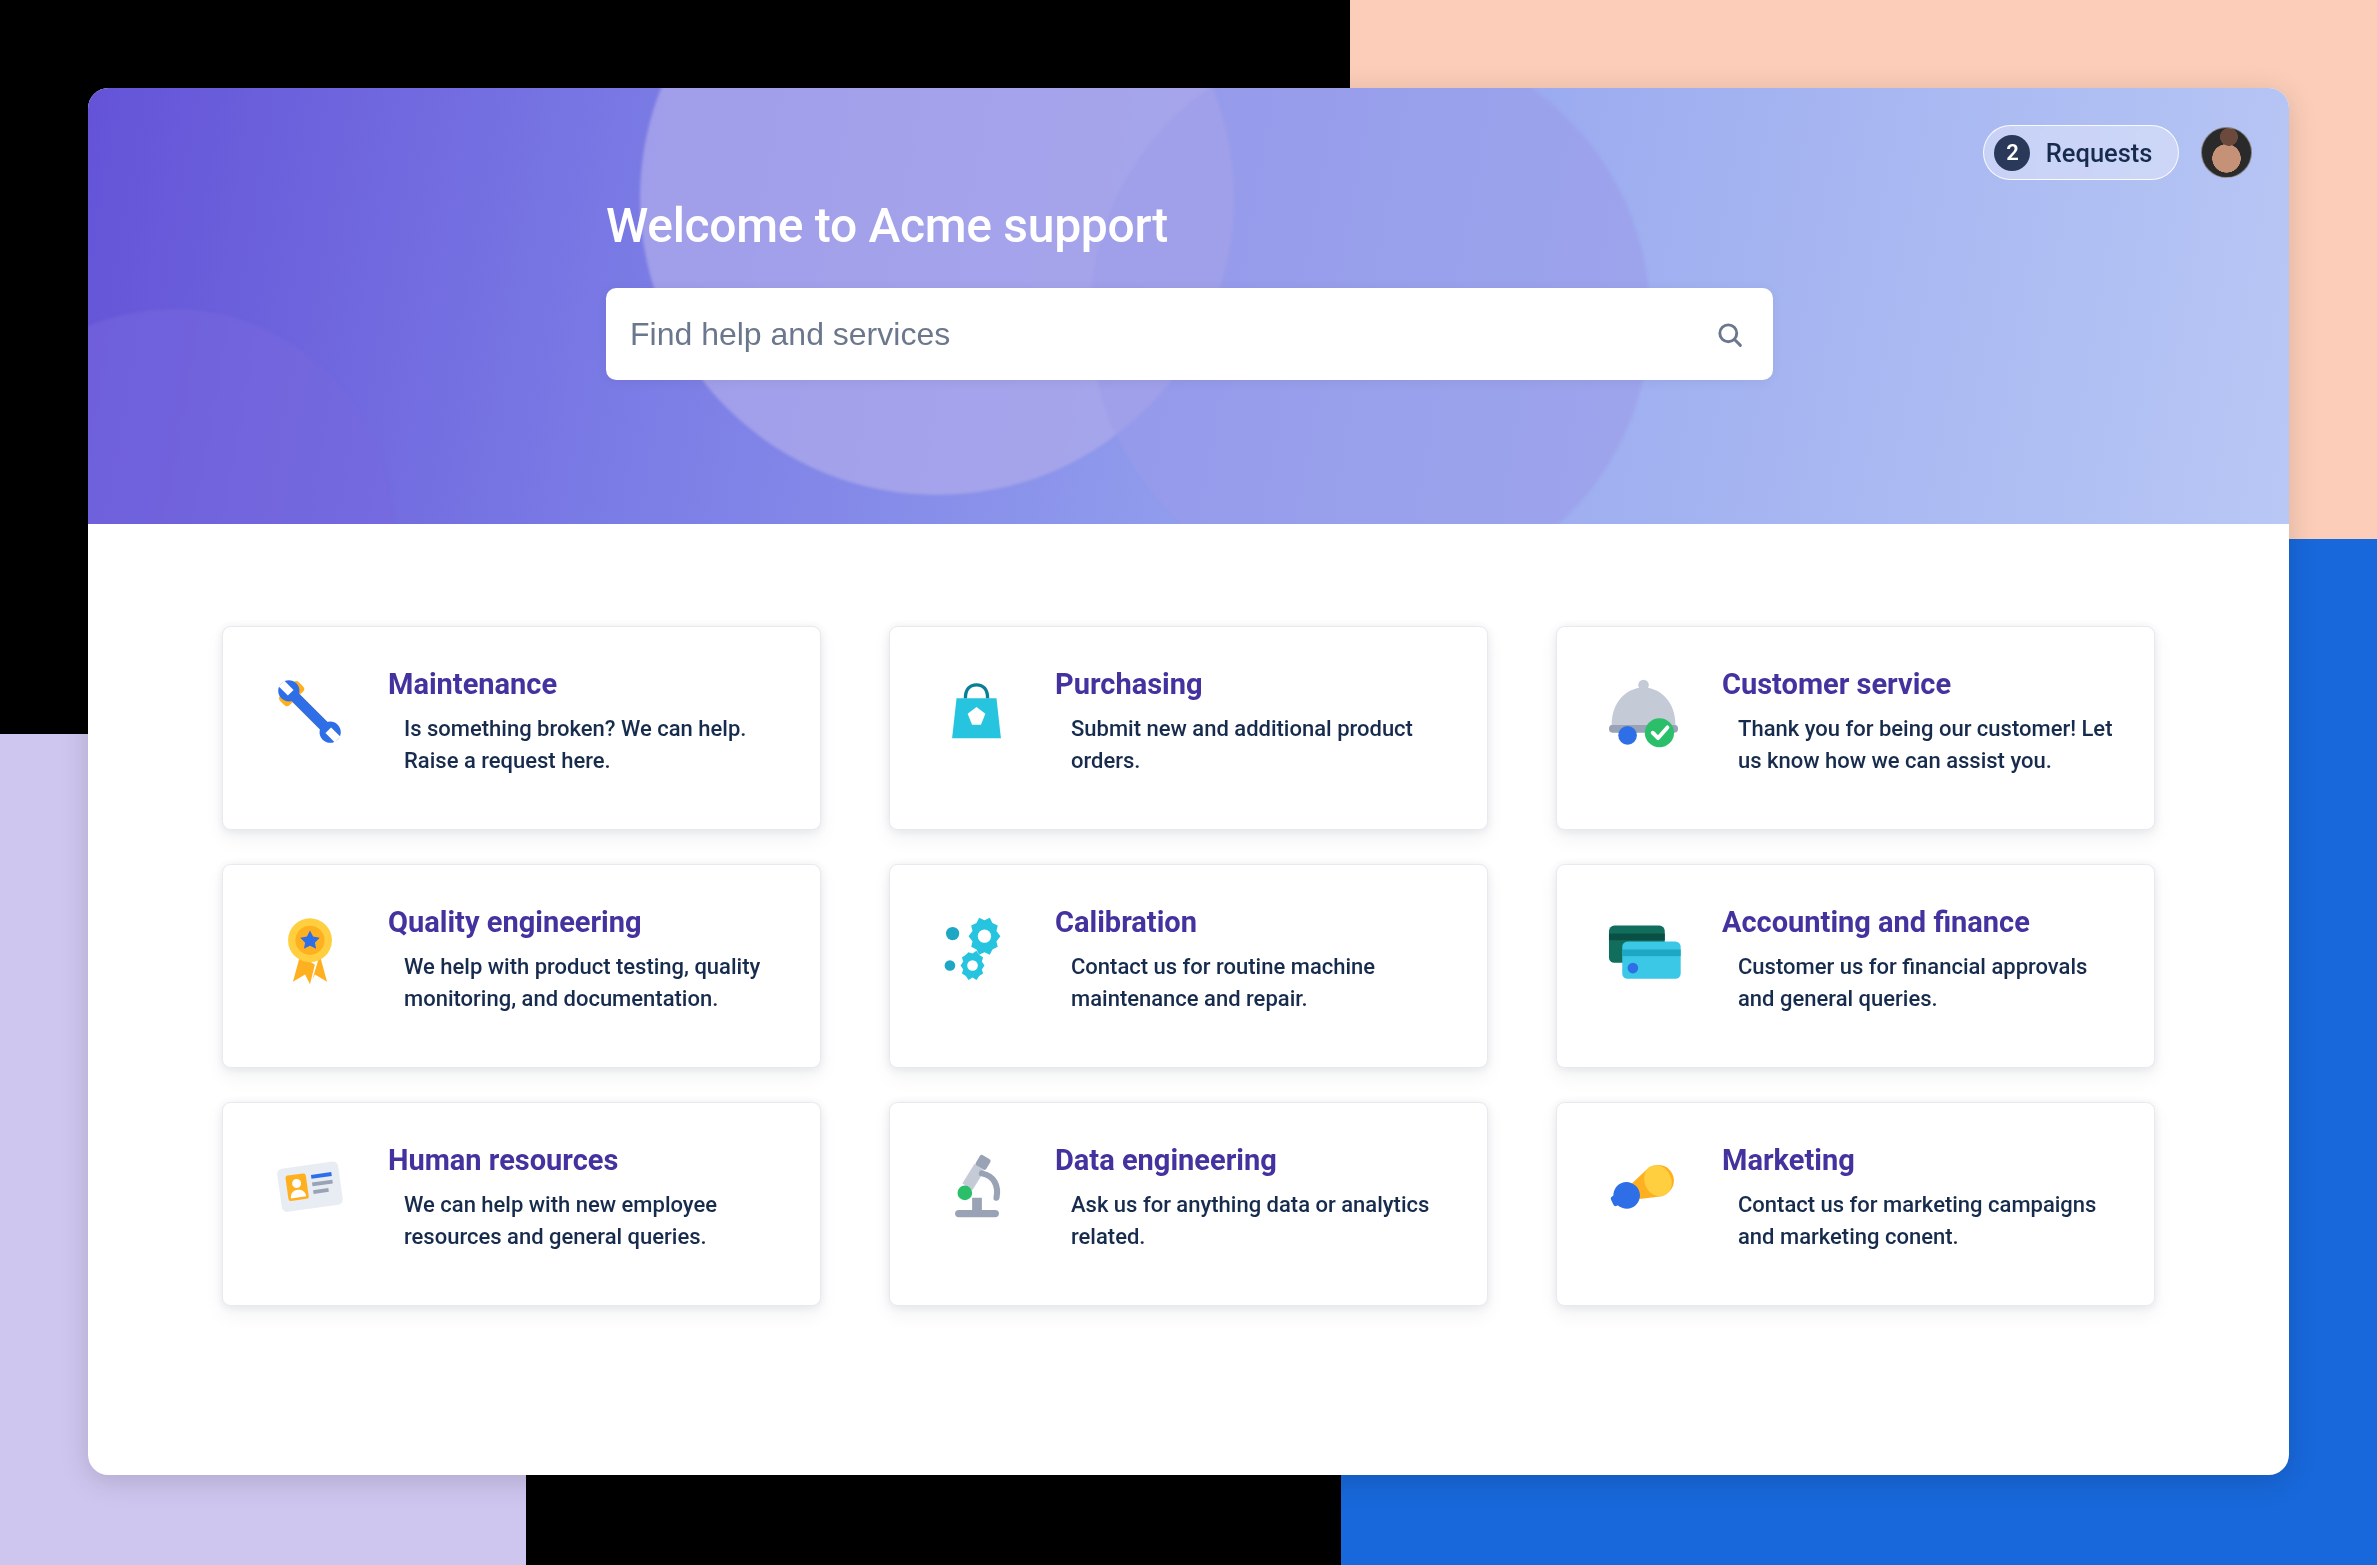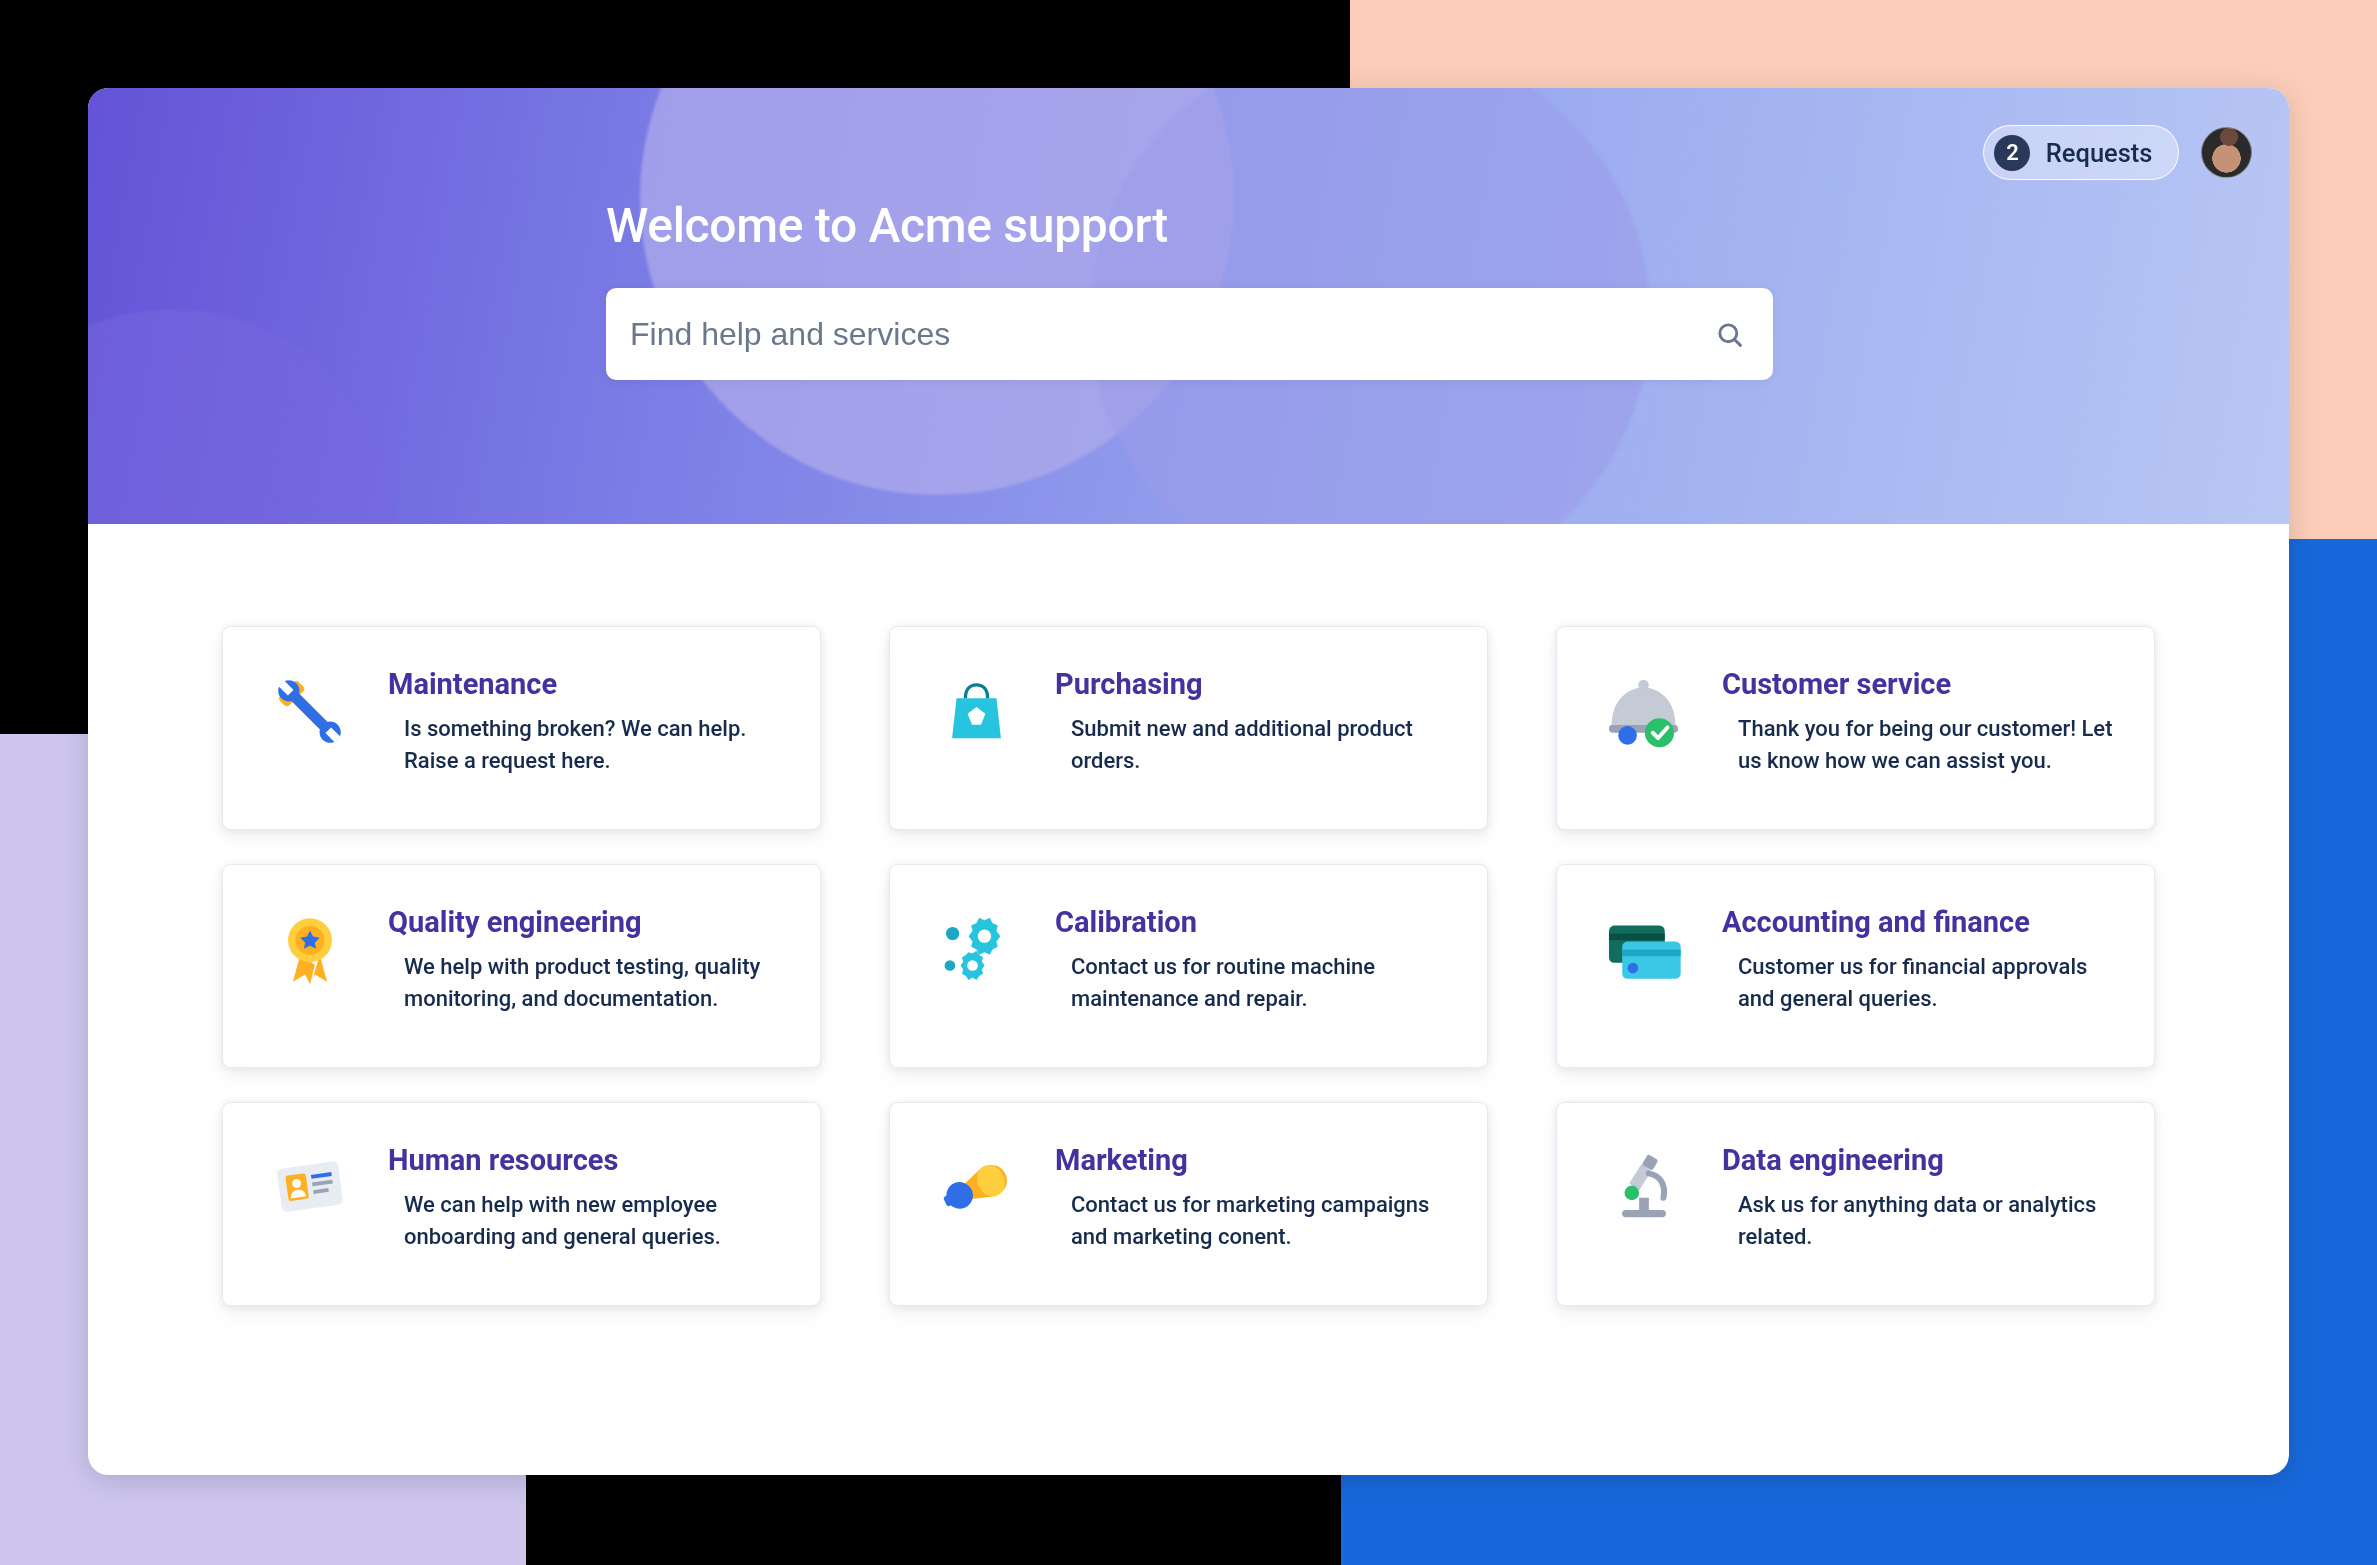--- a/index.html
+++ b/index.html
@@ -337,54 +337,54 @@
               <circle cx="22" cy="27" r="3.5" fill="#fff"></circle>
               <path d="M16 38 C16 33 20 32 22 32 C24 32 28 33 28 38 Z" fill="#fff"></path>
               <rect x="34" y="22" width="16" height="3" fill="#2e6fe8"></rect>
               <rect x="34" y="28" width="16" height="3" fill="#9aa3b5"></rect>
               <rect x="34" y="34" width="12" height="3" fill="#9aa3b5"></rect>
             </g>
           </svg>
         </div>
         <div class="text">
           <div class="title">Human resources</div>
-          <div class="desc">We can help with new employee onboarding and general queries.</div>
-        </div>
-      </div>
-
-      <div class="card">
-        <div class="icon-slot">
-          <svg viewBox="0 0 64 64" width="85" height="85">
-            <g transform="rotate(-25 32 32)">
-              <path d="M18 28 L42 20 C52 20 56 26 56 32 C56 38 52 44 42 44 L18 36 Z" fill="#ffb020"></path>
-              <ellipse cx="44" cy="32" rx="10" ry="12" fill="#ffcf3f"></ellipse>
-              <circle cx="18" cy="32" r="10" fill="#2e6fe8"></circle>
-              <rect x="6" y="28" width="8" height="8" rx="2" fill="#2e6fe8"></rect>
-            </g>
-          </svg>
-        </div>
-        <div class="text">
-          <div class="title">Marketing</div>
-          <div class="desc">Contact us for marketing campaigns and marketing conent.</div>
+          <div class="desc">We can help with new employee resources and general queries.</div>
         </div>
       </div>
 
       <div class="card">
         <div class="icon-slot">
           <svg viewBox="0 0 64 64" width="78" height="78">
             <rect x="14" y="50" width="36" height="6" rx="3" fill="#9aa3b5"></rect>
             <rect x="28" y="40" width="8" height="12" fill="#9aa3b5"></rect>
             <path d="M30 12 L38 18 L28 34 L20 28 Z" fill="#c4cad6"></path>
             <rect x="32" y="6" width="10" height="10" rx="2" fill="#9aa3b5" transform="rotate(30 37 11)"></rect>
             <path d="M36 20 C46 22 50 30 48 40" fill="none" stroke="#9aa3b5" stroke-width="5" stroke-linecap="round"></path>
             <circle cx="22" cy="36" r="6" fill="#2bbf6a"></circle>
           </svg>
         </div>
         <div class="text">
           <div class="title">Data engineering</div>
           <div class="desc">Ask us for anything data or analytics related.</div>
         </div>
       </div>
 
+      <div class="card">
+        <div class="icon-slot">
+          <svg viewBox="0 0 64 64" width="85" height="85">
+            <g transform="rotate(-25 32 32)">
+              <path d="M18 28 L42 20 C52 20 56 26 56 32 C56 38 52 44 42 44 L18 36 Z" fill="#ffb020"></path>
+              <ellipse cx="44" cy="32" rx="10" ry="12" fill="#ffcf3f"></ellipse>
+              <circle cx="18" cy="32" r="10" fill="#2e6fe8"></circle>
+              <rect x="6" y="28" width="8" height="8" rx="2" fill="#2e6fe8"></rect>
+            </g>
+          </svg>
+        </div>
+        <div class="text">
+          <div class="title">Marketing</div>
+          <div class="desc">Contact us for marketing campaigns and marketing conent.</div>
+        </div>
+      </div>
+
     </div>
   </div>
 </div>
 
 
 </body></html>

